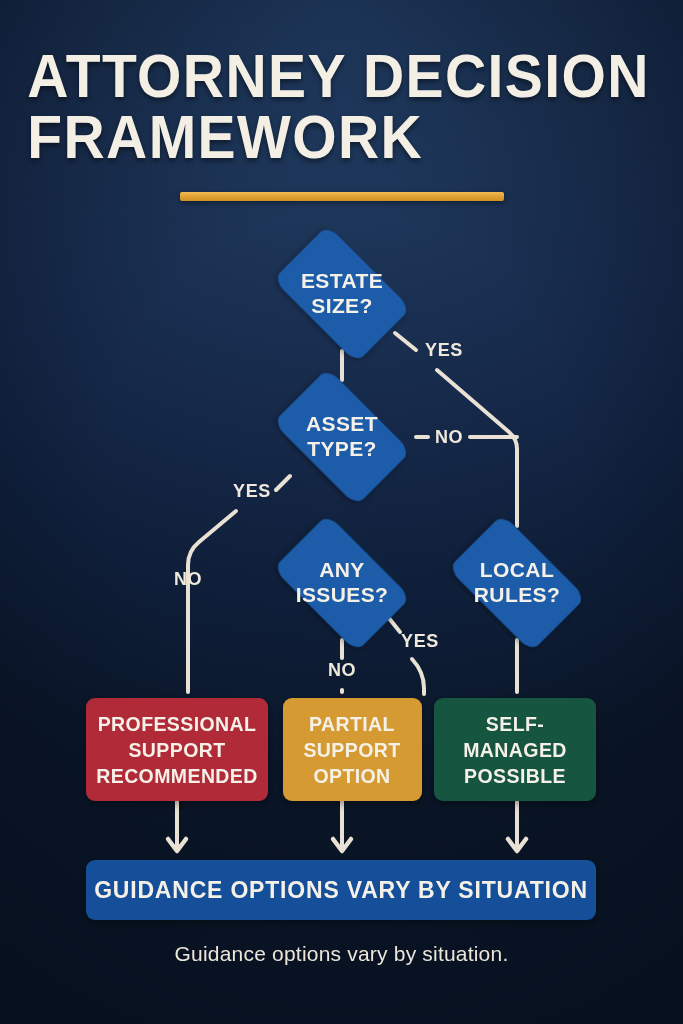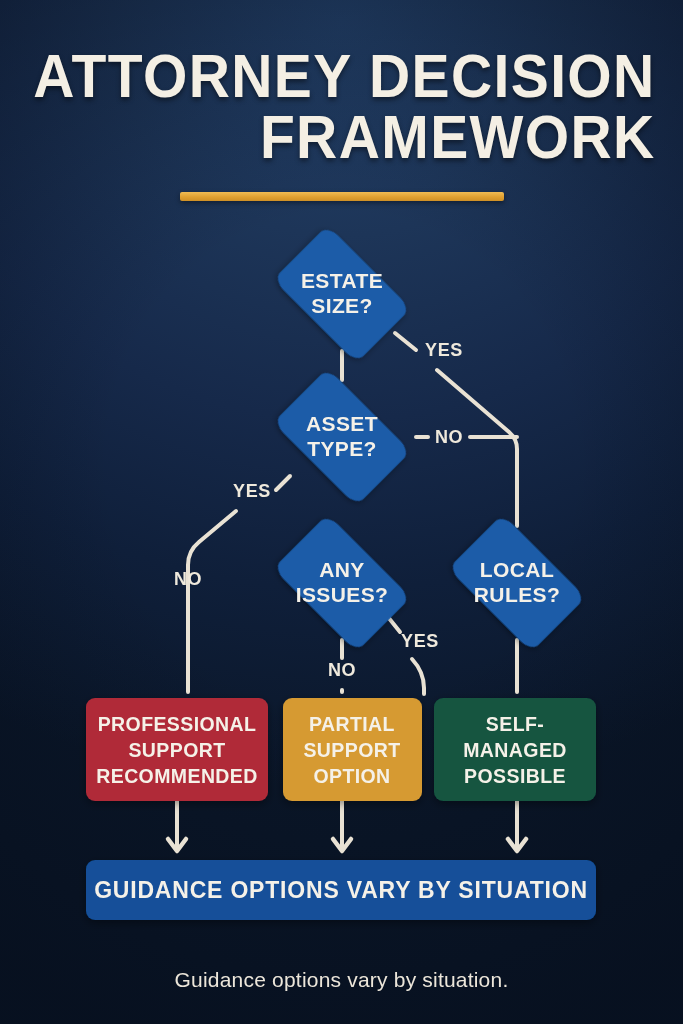--- a/index.html
+++ b/index.html
@@ -25,21 +25,21 @@
     background: radial-gradient(ellipse 85% 60% at 50% 45%, rgba(0,0,0,0) 40%, rgba(4,10,22,0.45) 100%);
     pointer-events: none;
   }
 
   
   .title-block {
     position: absolute;
     top: 46px;
     left: 0;
     width: 683px;
-    text-align: right;
+    text-align: left;
   }
   .title-line {
     display: block;
     font-family: "Liberation Sans Narrow", "Liberation Sans", sans-serif;
     font-weight: 700;
     font-size: 62px;
     line-height: 0.98;
     letter-spacing: 1.5px;
     color: #f4efe4;
     transform: scaleX(0.92);
@@ -89,21 +89,21 @@
     fill: none;
     stroke: #e9e2d4;
     stroke-width: 4.5;
     stroke-linecap: round;
     stroke-linejoin: round;
   }
 
   
   .caption {
     position: absolute;
-    top: 968px;
+    top: 942px;
     left: 0;
     width: 683px;
     text-align: center;
     font-family: "Liberation Sans Narrow", "Liberation Sans", sans-serif;
     font-size: 21px;
     font-weight: 400;
     color: #ece6da;
     letter-spacing: 0.2px;
   }
 </style>

